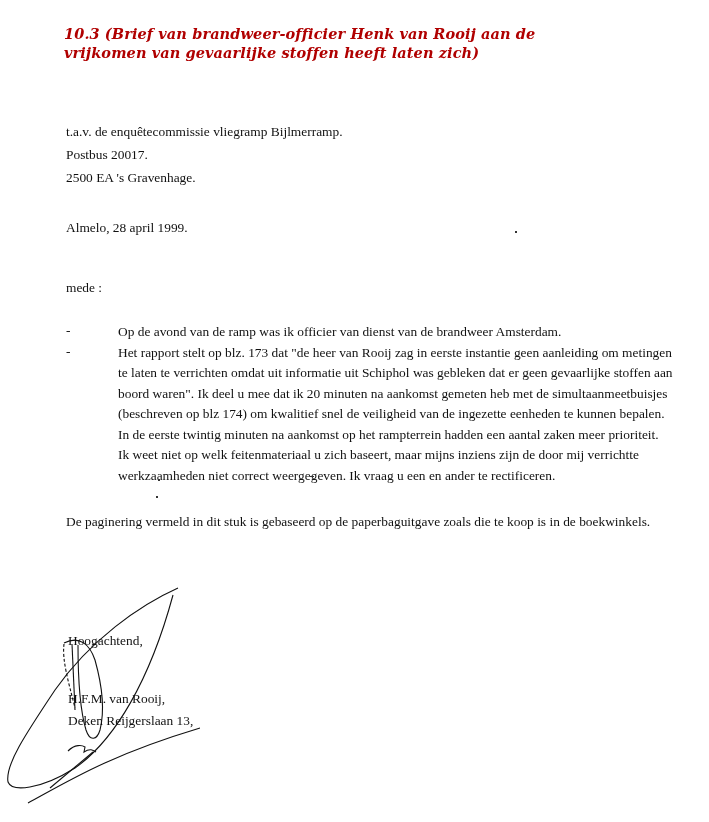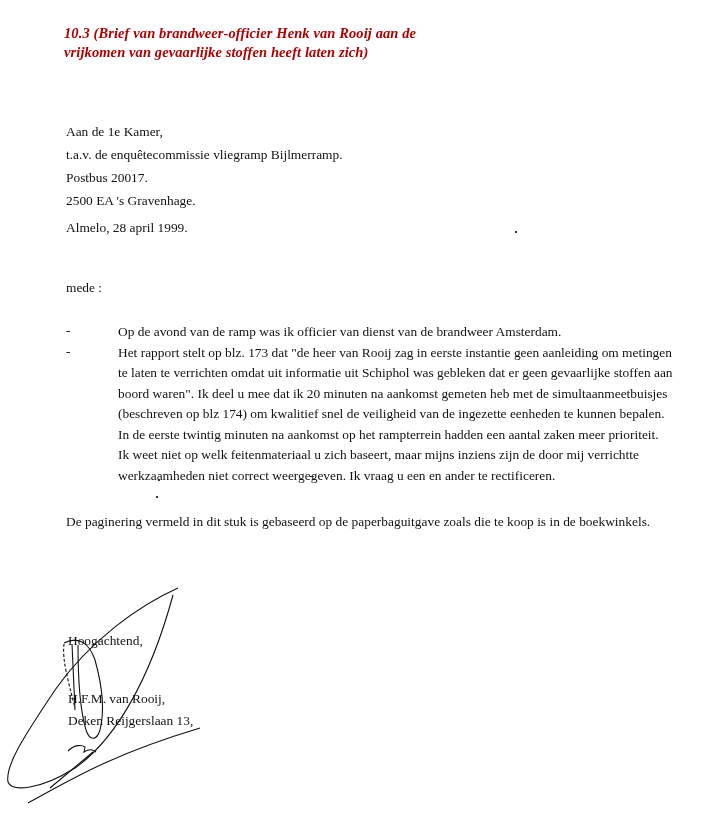--- a/index.html
+++ b/index.html
@@ -3,21 +3,21 @@
   <meta charset="utf-8">
   <style>
     html, body { margin: 0; padding: 0; background: #ffffff; }
     body { width: 709px; height: 822px; position: relative; overflow: hidden; }
     .page { position: absolute; left: 0; top: 0; width: 709px; height: 822px; background: #fff; }
     .heading {
       position: absolute; left: 64px; top: 24px; width: 470px;
       font-family: "DejaVu Serif", serif; font-style: italic; font-weight: bold;
       font-size: 14.5px; line-height: 19px; color: #b00000; letter-spacing: 0.1px;
     }
-    .heading .line { display: block; white-space: nowrap; font-family: Liberation Serif, serif; }
+    .heading .line { display: block; white-space: nowrap; }
     .body-text {
       font-family: "Liberation Serif", serif; font-size: 13.4px; color: #111;
       position: absolute; white-space: nowrap;
     }
     .addr { left: 66px; top: 120px; line-height: 23px; }
     .addr div { white-space: nowrap; }
     .date { left: 66px; top: 220px; }
     .intro { left: 66px; top: 278px; line-height: 20px; }
     .bullets { left: 66px; top: 322px; width: 630px; }
     .bullet { position: relative; }
@@ -34,21 +34,20 @@
 <body>
 
 <div class="page">
 
   <div class="heading">
     <span class="line">10.3 (Brief van brandweer-officier Henk van Rooij aan de</span>
     <span class="line">vrijkomen van gevaarlijke stoffen heeft laten zich)</span>
   </div>
 
   <div class="body-text addr">
-    <div>Aan de 1e Kamer,</div>
     <div>t.a.v. de enquêtecommissie vliegramp Bijlmerramp.</div>
     <div>Postbus 20017.</div>
     <div>2500 EA 's Gravenhage.</div>
   </div>
 
   <div class="body-text date">Almelo, 28 april 1999.</div>
 
   <div class="body-text intro">
     <div>mede :</div>
   </div>

